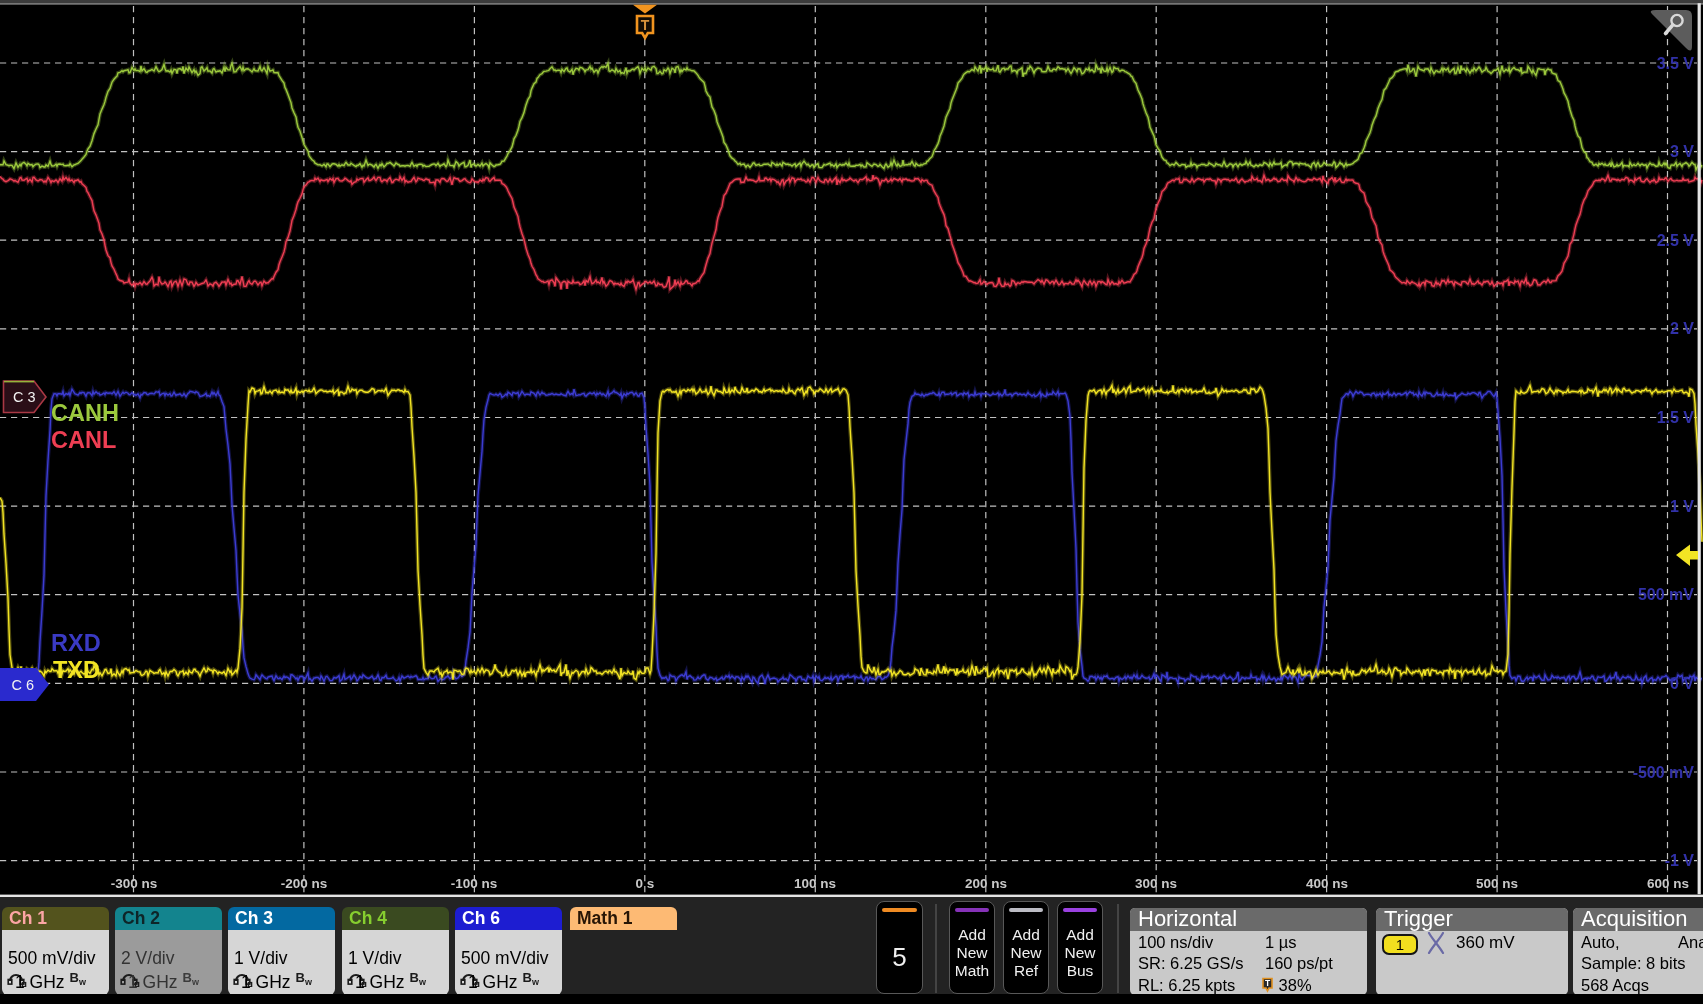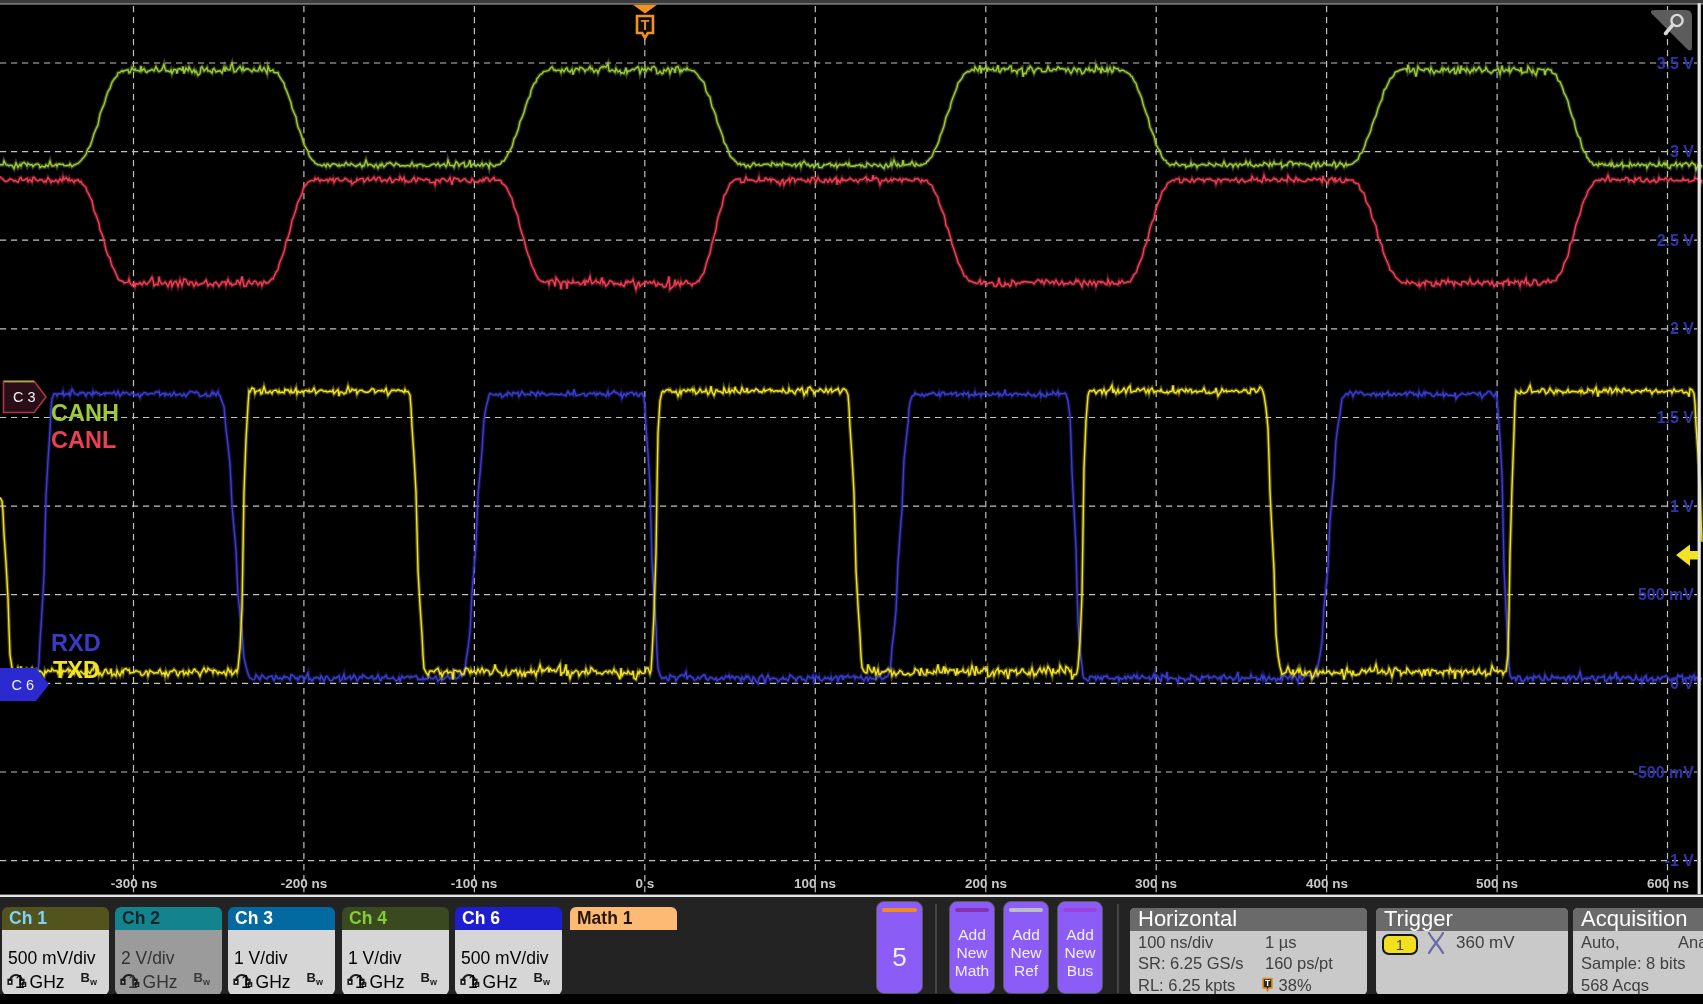--- a/index.html
+++ b/index.html
@@ -6,29 +6,29 @@
 #screen {position:relative;width:1703px;height:1004px;background:#000;overflow:hidden}
 #bar {position:absolute;left:0;top:897.4px;width:1703px;height:101.6px;background:#232323}
 #bar .blk {position:absolute;left:0;bottom:0;width:100%;height:5px;background:#000}
 .ch {position:absolute;top:10px;width:107px;height:87.5px;border-radius:6px;overflow:hidden}
 .ch .hd {height:23px;font-size:17.5px;font-weight:bold;padding-left:7px;line-height:23px}
 .ch .bd {position:relative;height:64.5px;font-size:17.5px}
 .ch .l1 {padding:18px 0 0 6px;line-height:21px}
 .ch .l2 {padding-left:6px;line-height:21px}
 .ch .pi {padding-left:5px;margin-top:1px}
 .ch .l3 {position:absolute;left:13px;bottom:3px;line-height:19px}
-.ch .bw {position:absolute;right:12px;bottom:8px}
-.btn {position:absolute;top:4px;height:93px;background:#8b5cf6;border:1.5px solid #585858;
+.ch .bw {position:absolute;right:23px;bottom:8px}
+.btn {position:absolute;top:4px;height:93px;background:#000000;border:1.5px solid #585858;
   border-radius:8px;color:#f0f0f0;text-align:center}
 .btn .tb {position:absolute;top:6px;left:5px;right:5px;height:3.6px;border-radius:2px}
 .btn .bt {margin-top:24px;font-size:15.5px;line-height:18px}
 .sep {position:absolute;top:7px;height:89px;width:2px;background:#444}
 .panel {position:absolute;top:11px;height:87px;background:#c9c9c9;border-radius:5px;overflow:hidden}
 .panel .ph {background:#6a6a6a;color:#fff;font-size:22px;height:22.5px;line-height:22px;padding-left:8px}
-.panel .pb {position:relative;font-size:16.5px;color:#404040;height:64.5px}
+.panel .pb {position:relative;font-size:16.5px;color:#000000;height:64.5px}
 .pr {position:absolute;left:8px;white-space:nowrap}
 </style></head><body>
 <div id="screen">
 <svg width="1703" height="898" viewBox="0 0 1703 898" style="position:absolute;left:0;top:0">
 <rect x="0" y="0" width="1703" height="3.2" fill="#3b3b3b"></rect>
 <rect x="0" y="3.2" width="1703" height="1.4" fill="#8f8f8f"></rect>
 <g stroke="#d2d2d2" stroke-width="1.2" stroke-dasharray="6.2 4.8" fill="none" opacity="0.92">
 <line x1="133.5" y1="6" x2="133.5" y2="894"></line>
 <line x1="303.9" y1="6" x2="303.9" y2="894"></line>
 <line x1="474.4" y1="6" x2="474.4" y2="894"></line>
@@ -104,21 +104,21 @@
 </g>
 <polygon points="3.5,381 34,381 46,397 34,412.5 3.5,412.5" fill="#2a0e17" stroke="#a93844" stroke-width="1.6"></polygon>
 <line x1="4" y1="381.6" x2="34" y2="381.6" stroke="#97b33c" stroke-width="1.6"></line>
 <text x="13" y="402" font-size="14.5" fill="#f2f2f2" font-family="Liberation Sans, sans-serif">C 3</text>
 <polygon points="0,668 36,668 49,684.5 36,701 0,701" fill="#2a2ace"></polygon>
 <text x="11.5" y="690" font-size="14.5" fill="#f2f2f2" font-family="Liberation Sans, sans-serif">C 6</text>
 <polygon points="1676,555 1690,544.5 1690,551 1698,551 1698,559.5 1690,559.5 1690,566" fill="#f2e424"></polygon>
 </svg>
 <div id="bar">
 <div class="ch" style="left:2px">
-        <div class="hd" style="background:#53531d;color:#7dd3fc">Ch 1</div>
+        <div class="hd" style="background:#53531d;color:#fca5a5">Ch 1</div>
         <div class="bd" style="background:#d6d6d6;color:#000">
           <div class="l1">500 mV/div</div>
           <div class="pi"><svg width="20" height="17" viewBox="0 0 20 17">
               <path d="M3,11 a6,6 0 0 1 12,0" fill="none" stroke="#1b1b1b" stroke-width="2.2"></path>
               <rect x="1.2" y="9.5" width="3.6" height="4.6" fill="none" stroke="#1b1b1b" stroke-width="1.6"></rect>
               <rect x="13.2" y="9.5" width="3.6" height="4.6" fill="none" stroke="#1b1b1b" stroke-width="1.6"></rect>
               <rect x="15.4" y="12.6" width="3.2" height="4" fill="none" stroke="#1b1b1b" stroke-width="1.4"></rect>
             </svg></div>
           <div class="l3">1 GHz</div>
           <div class="bw"><span style="font-weight:bold;color:#1b1b1b"><span style="font-size:13px">B</span><span style="font-size:9px;vertical-align:-3px">w</span></span></div>

